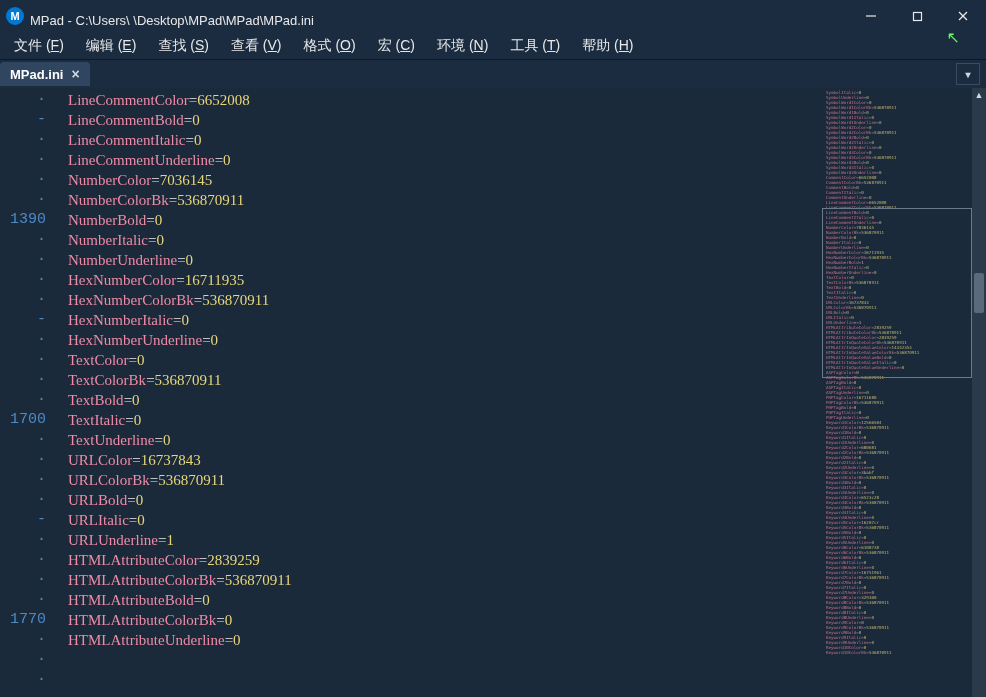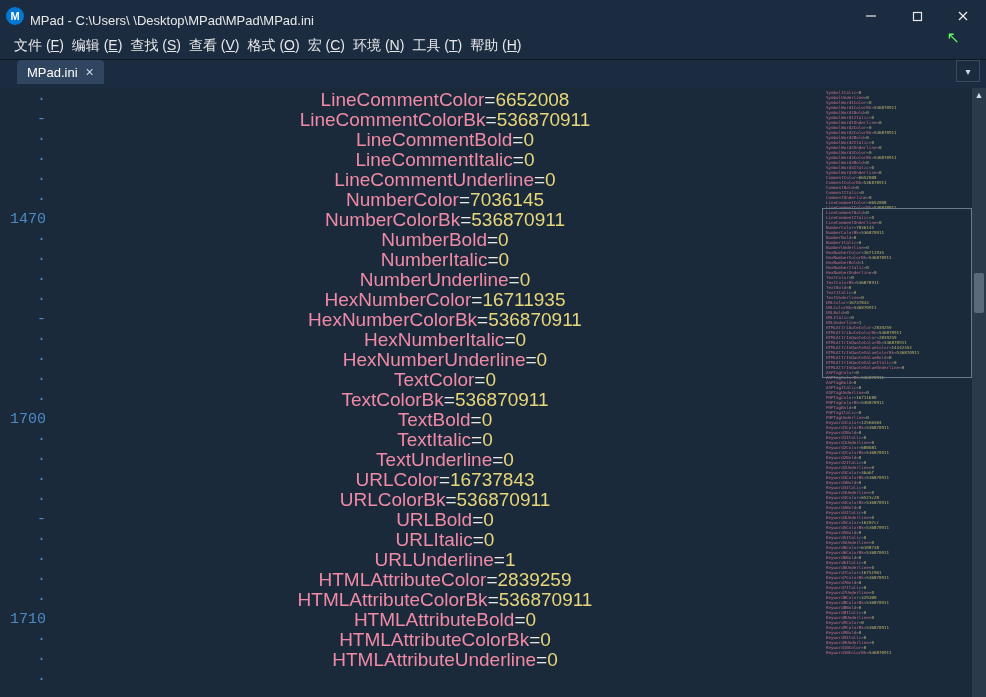--- a/index.html
+++ b/index.html
@@ -53,38 +53,40 @@
     font-size: 12px;
   }
 
   
   .menubar {
     height: 28px;
     background: #1b2c40;
     display: flex;
     align-items: center;
     padding: 0 10px;
+    gap: 14px;
     border-bottom: 1px solid #0e1824;
   }
   .menu-item {
     color: #e8e8e8;
     font-size: 14px;
     cursor: pointer;
     padding: 2px 4px;
   }
   .menu-key { text-decoration: underline; }
 
   
   .tabbar {
     height: 28px;
     background: #1b2c40;
     display: flex;
-    align-items: flex-start;
-    padding-left: 17px;
+    align-items: center;
+    padding-left: 0;
     position: relative;
+    font-weight: bold;
   }
   .tab {
     background: #304560;
     border-radius: 4px 4px 0 0;
     padding: 4px 10px 4px 10px;
     color: #fff;
     font-size: 13px;
     display: flex;
     align-items: center;
     gap: 8px;
@@ -126,25 +128,24 @@
     background: #1a2a3a;
     color: #4c8ac6;
     font-family: Consolas, 'Courier New', monospace;
     font-size: 15px;
     padding-top: 2px;
     text-align: right;
   }
   .gutter-line { height: 20px; padding-right: 10px; line-height: 20px; }
   .code {
     flex: 1;
-    font-family: Liberation Sans, sans-serif;
-    font-size: 19px;
+    font-family: Liberation Serif, serif;
+    font-size: 15px;
     padding-top: 2px;
     padding-left: 12px;
-    text-align: center;
   }
   .code-line { height: 20px; line-height: 20px; white-space: nowrap; }
   .ckey { color: #f08aa6; }
   .cnum { color: #e8d67a; }
 
   
   .minimap {
     width: 150px;
     background: #1a2a3a;
     position: relative;
@@ -256,48 +257,47 @@
 
 <div class="editor-area">
   <div class="editor-main">
     <div class="gutter" id="gutter">
         <div class="gutter-line">·</div>
         <div class="gutter-line">-</div>
         <div class="gutter-line">·</div>
         <div class="gutter-line">·</div>
         <div class="gutter-line">·</div>
         <div class="gutter-line">·</div>
-        <div class="gutter-line">1470</div>
+        <div class="gutter-line">1390</div>
         <div class="gutter-line">·</div>
         <div class="gutter-line">·</div>
         <div class="gutter-line">·</div>
         <div class="gutter-line">·</div>
         <div class="gutter-line">-</div>
         <div class="gutter-line">·</div>
         <div class="gutter-line">·</div>
         <div class="gutter-line">·</div>
         <div class="gutter-line">·</div>
         <div class="gutter-line">1700</div>
         <div class="gutter-line">·</div>
         <div class="gutter-line">·</div>
         <div class="gutter-line">·</div>
         <div class="gutter-line">·</div>
         <div class="gutter-line">-</div>
         <div class="gutter-line">·</div>
         <div class="gutter-line">·</div>
         <div class="gutter-line">·</div>
         <div class="gutter-line">·</div>
-        <div class="gutter-line">1710</div>
+        <div class="gutter-line">1770</div>
         <div class="gutter-line">·</div>
         <div class="gutter-line">·</div>
         <div class="gutter-line">·</div>
       </div>
     <div class="code" id="code">
         <div class="code-line"><span class="ckey">LineCommentColor</span>=<span class="cnum">6652008</span></div>
-        <div class="code-line"><span class="ckey">LineCommentColorBk</span>=<span class="cnum">536870911</span></div>
         <div class="code-line"><span class="ckey">LineCommentBold</span>=<span class="cnum">0</span></div>
         <div class="code-line"><span class="ckey">LineCommentItalic</span>=<span class="cnum">0</span></div>
         <div class="code-line"><span class="ckey">LineCommentUnderline</span>=<span class="cnum">0</span></div>
         <div class="code-line"><span class="ckey">NumberColor</span>=<span class="cnum">7036145</span></div>
         <div class="code-line"><span class="ckey">NumberColorBk</span>=<span class="cnum">536870911</span></div>
         <div class="code-line"><span class="ckey">NumberBold</span>=<span class="cnum">0</span></div>
         <div class="code-line"><span class="ckey">NumberItalic</span>=<span class="cnum">0</span></div>
         <div class="code-line"><span class="ckey">NumberUnderline</span>=<span class="cnum">0</span></div>
         <div class="code-line"><span class="ckey">HexNumberColor</span>=<span class="cnum">16711935</span></div>
         <div class="code-line"><span class="ckey">HexNumberColorBk</span>=<span class="cnum">536870911</span></div>

